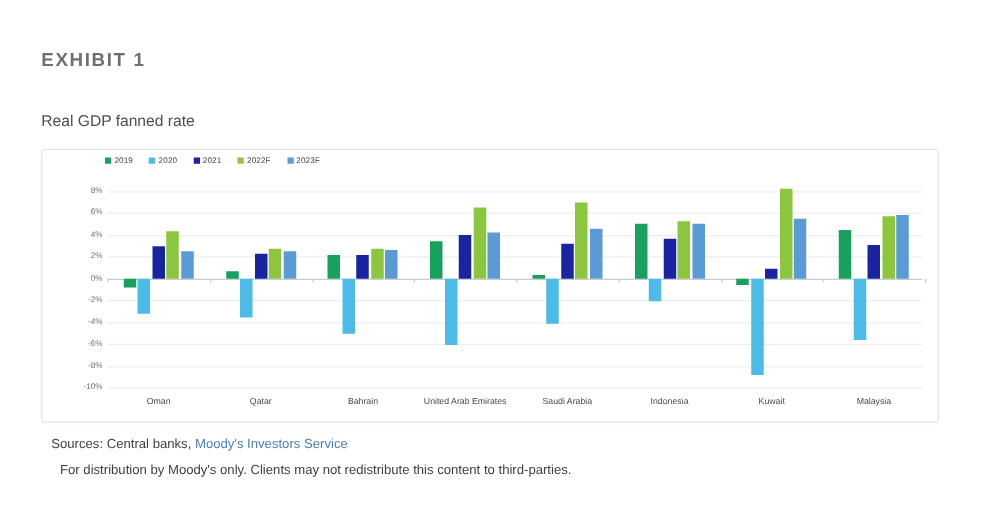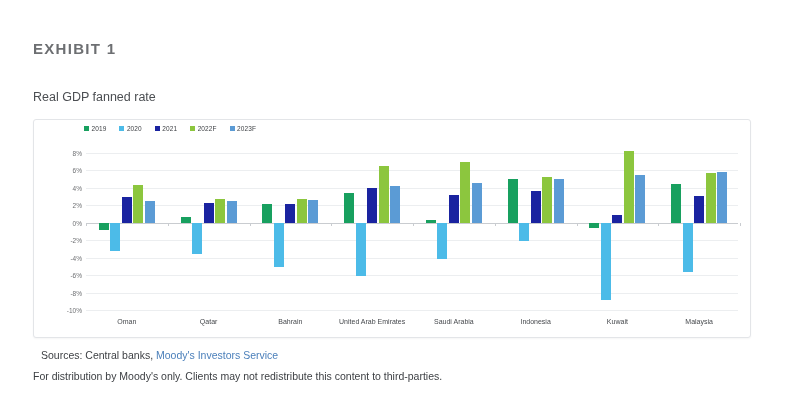--- a/index.html
+++ b/index.html
@@ -90,21 +90,21 @@
 
   
   .sources {
     position: absolute; left: 41px; top: 349px;
     font-size: 10.5px; color: #3c3f43;
   }
   .sources a, .link {
     color: #4a7fba; text-decoration: none;
   }
   .disclaimer {
-    position: absolute; left: 33px; top: 370px;
+    position: absolute; left: 48px; top: 370px;
     font-size: 10.5px; color: #3c3f43;
   }
 </style>
 </head>
 <body>
 
 <div class="page">
 
   <div class="exhibit-label">EXHIBIT 1</div>
   <div class="subhead">Real GDP fanned rate</div>

